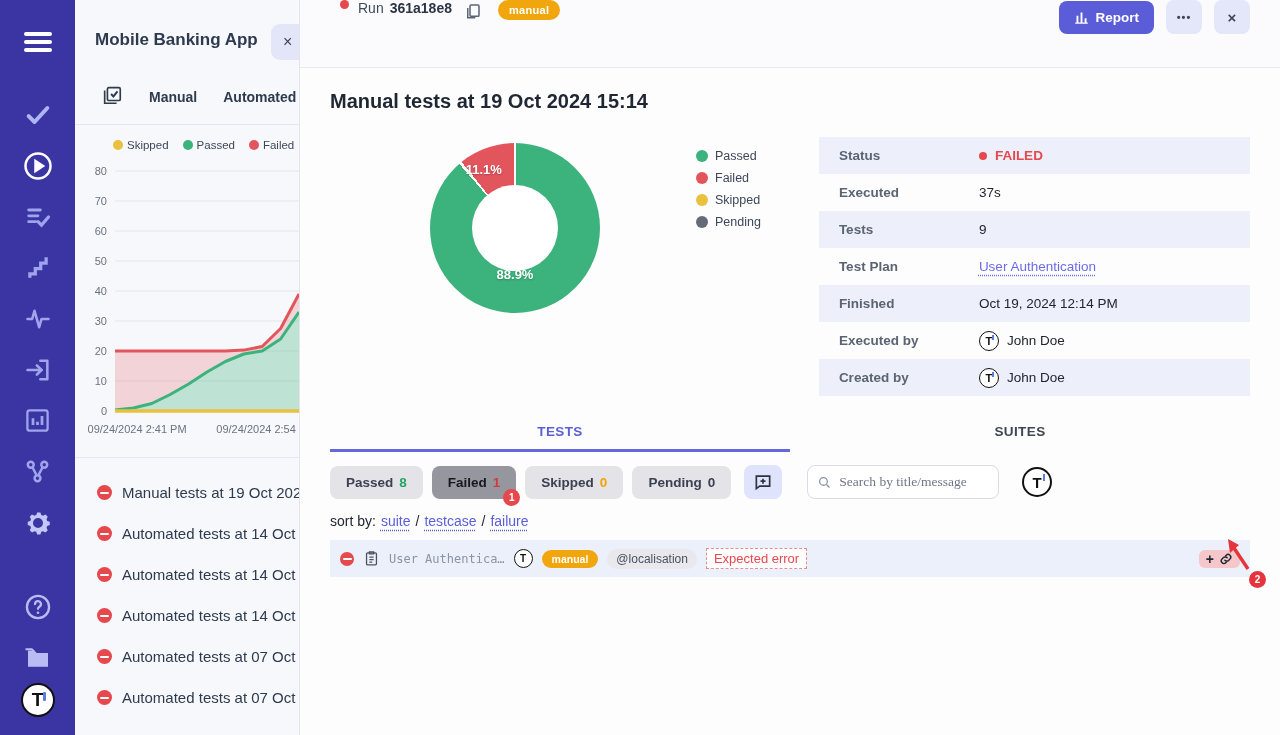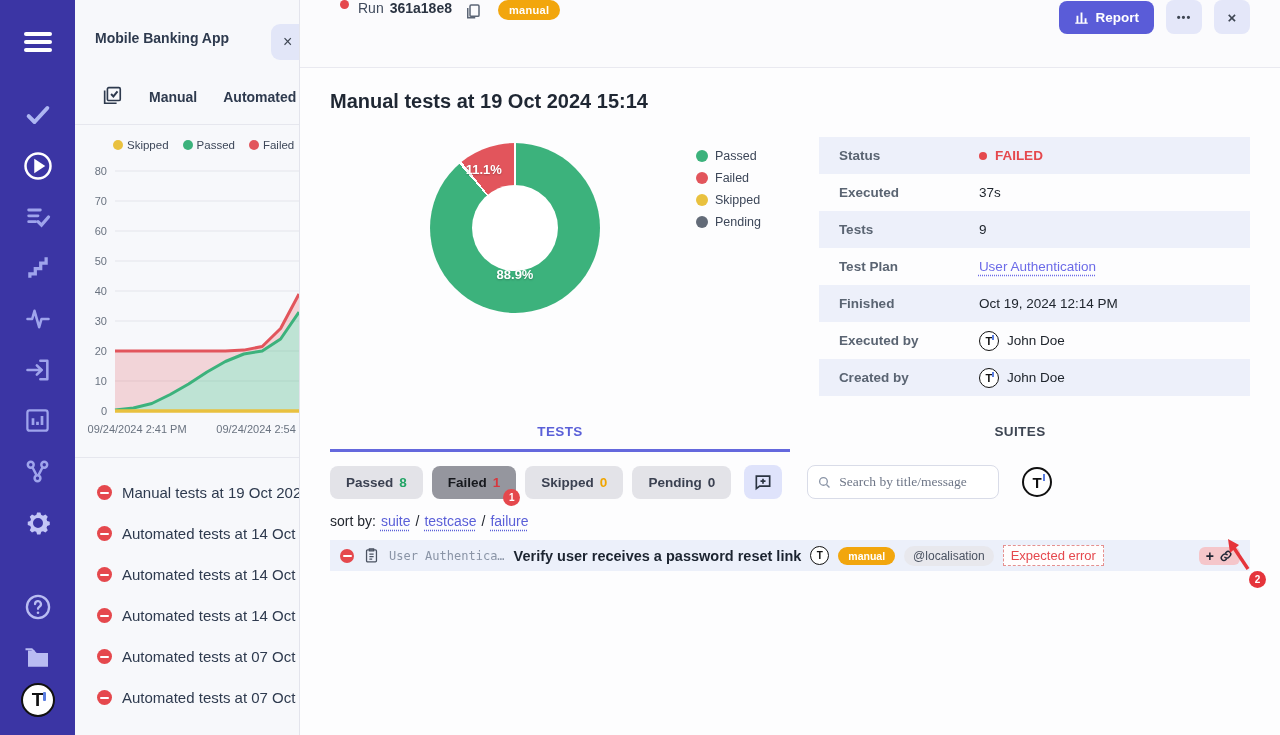--- a/index.html
+++ b/index.html
@@ -13,21 +13,21 @@
   .rail-icon svg { display:block; }
   .hamburger { margin-top:16px; margin-bottom:22px; }
   .hamburger .bar { width:28px; height:4px; background:#fff; border-radius:2px; margin:4px auto; }
   .rail-spacer { flex:1; }
   .rail-logo { width:34px; height:34px; background:#fff; border:2px solid #111; border-radius:50%; display:flex; align-items:center; justify-content:center; font-weight:bold; font-size:19px; color:#111; margin-bottom:18px; position:relative; }
   .rail-logo i { position:absolute; right:7px; top:7px; width:3px; height:9px; background:#5a7de0; border-radius:1px; }
 
   
   .panel { width:225px; background:#f7f8fb; border-right:1px solid #e3e4ec; flex-shrink:0; position:relative; overflow:hidden; }
   .panel-header { padding:30px 0 0 20px; position:relative; height:72px; }
-  .panel-title { font-size:14px; font-weight:bold; color:#2e3a4e; white-space:nowrap; }
+  .panel-title { font-size:17px; font-weight:bold; color:#2e3a4e; white-space:nowrap; }
   .panel-close { position:absolute; right:-28px; top:24px; width:56px; height:36px; background:#e2e6f8; border:none; border-radius:9px; font-size:16px; color:#3e4653; cursor:pointer; z-index:5; text-align:left; padding-left:12px; }
   .panel-tabs { display:flex; align-items:center; gap:26px; padding:12px 0 14px 26px; border-bottom:1px solid #e6e7ee; }
   .panel-tabs .ptab { background:none; border:none; font-family:inherit; font-size:14px; font-weight:bold; color:#2e3a4e; cursor:pointer; white-space:nowrap; }
   .chart-block { padding:8px 0 0 0; border-bottom:1px solid #e6e7ee; }
   .chart-legend { display:flex; gap:14px; padding-left:38px; font-size:11.5px; color:#3d4759; margin:6px 0 2px; }
   .chart-legend .li { display:flex; align-items:center; gap:4px; }
   .dot { width:10px; height:10px; border-radius:50%; display:inline-block; }
   #area-chart text { font-family:"Liberation Sans",sans-serif; font-size:11px; fill:#6a7380; }
   .runs-list { list-style:none; padding:14px 0 0 22px; }
   .runs-list li { display:flex; align-items:center; gap:10px; height:41px; font-size:15px; color:#2e3a4e; cursor:pointer; white-space:nowrap; overflow:hidden; }
@@ -87,21 +87,21 @@
   .search-box input { border:none; outline:none; font-family:Liberation Serif, serif; font-size:13.5px; color:#3b4151; width:100%; background:transparent; }
   .search-box input::placeholder { color:#6e7687; }
   .filter-avatar { width:30px; height:30px; margin-left:14px; background:#fff; border:2px solid #111; border-radius:50%; display:flex; align-items:center; justify-content:center; font-weight:bold; font-size:15px; color:#111; position:relative; cursor:pointer; }
   .filter-avatar i { position:absolute; right:5px; top:5px; width:2.5px; height:7px; background:#5a7de0; }
 
   
   .sort-row { margin:14px 30px 0 30px; font-size:14px; color:#22262e; display:flex; gap:5px; align-items:center; }
   .sort-link { color:#5a5fd8; text-decoration:underline dotted; text-underline-offset:4px; cursor:pointer; }
 
   
-  .test-row { margin:11px 30px 0 30px; height:31px; background:#ecf0fa; border-radius:0; display:flex; align-items:center; padding:0 10px; gap:9px; }
+  .test-row { margin:11px 30px 0 30px; height:37px; background:#ecf0fa; border-radius:0; display:flex; align-items:center; padding:0 10px; gap:9px; }
   .tr-suite { font-family:"DejaVu Sans Mono", monospace; font-size:12px; color:#8a94a6; white-space:nowrap; }
   .tr-title { font-size:14.5px; font-weight:bold; color:#1c2430; white-space:nowrap; }
   .tr-avatar { width:19px; height:19px; background:#fff; border:1.5px solid #111; border-radius:50%; display:inline-flex; align-items:center; justify-content:center; font-size:10px; font-weight:bold; color:#111; }
   .tr-badge { background:#f2a60d; color:#fff; font-size:10.5px; font-weight:bold; padding:3px 10px; border-radius:10px; }
   .tr-tag { background:#e8e8ed; color:#4a5261; font-size:12px; padding:3px 9px; border-radius:10px; }
   .tr-error { color:#e5484d; font-size:13px; border:1px dashed #e5908f; padding:2px 7px; background:#fffdfd; cursor:pointer; }
   .tr-actions { margin-left:auto; display:flex; align-items:center; gap:5px; background:#f5c6ca; border-radius:6px; padding:2px 7px; cursor:pointer; }
   .tr-actions .plus { font-size:14px; font-weight:bold; color:#202634; line-height:1; }
   .annotation { position:absolute; left:920px; top:536px; width:46px; height:52px; pointer-events:none; }
   .ann-badge { position:absolute; right:0; bottom:0; width:17px; height:17px; background:#e5343b; border-radius:50%; color:#fff; font-size:10px; font-weight:bold; display:flex; align-items:center; justify-content:center; }
@@ -428,21 +428,20 @@
     </div>
 
     <div class="test-row">
       <span class="minus-ic" style="width:14px;height:14px;min-width:14px"></span>
       <svg width="17" height="17" viewBox="0 0 24 24" fill="none" stroke="#4a5261" stroke-width="1.8">
           <rect x="5" y="4" width="14" height="17" rx="1.5"></rect>
           <path d="M9 2.5h6v3H9z"></path>
           <path d="M9 10h6M9 13.5h6M9 17h4"></path>
         </svg>
       <span class="tr-suite">User Authentica…</span>
-      <span class="tr-title">Verify user receives a password reset link</span>
       <span class="tr-avatar">
           <span>T</span>
         </span>
       <span class="tr-badge">manual</span>
       <span class="tr-tag">@localisation</span>
       <span class="tr-error">Expected error</span>
       <span class="tr-actions">
         <span class="plus">+</span>
         <svg width="14" height="14" viewBox="0 0 24 24" fill="none" stroke="#202634" stroke-width="2.4" stroke-linecap="round">
             <path d="M10 14a4.5 4.5 0 0 0 6.4.4l2.4-2.4a4.5 4.5 0 1 0-6.4-6.4l-1.2 1.2"></path>

